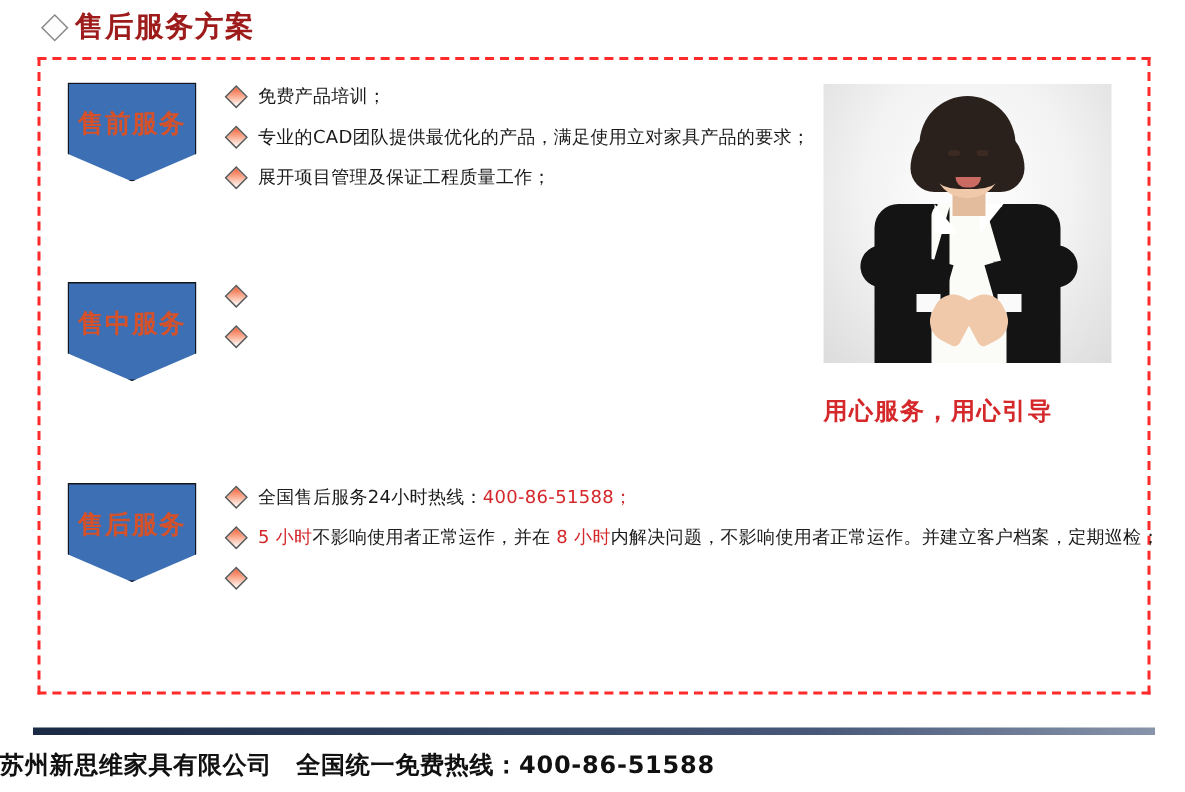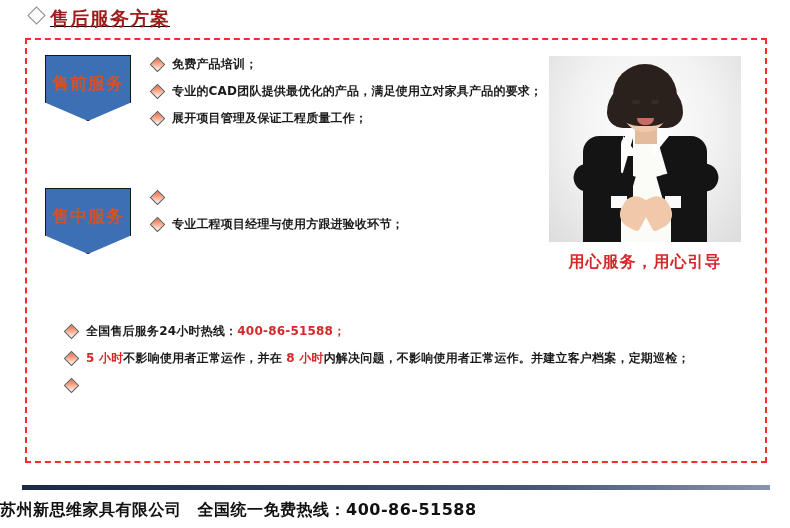--- a/index.html
+++ b/index.html
@@ -14,23 +14,22 @@
     position: relative;
     overflow: hidden;
   }
 
   
   #page-title-row {
     position: absolute;
     left: 30px;
     top: 9px;
     display: flex;
-    align-items: flex-start;
+    align-items: center;
     gap: 7px;
-    text-decoration: underline;
   }
   .title-diamond {
     width: 13px;
     height: 13px;
     transform: rotate(45deg);
     border: 1.5px solid #8a8a8a;
     background: #fdfdfd;
     box-sizing: border-box;
   }
   #page-title-text {
@@ -109,21 +108,21 @@
     height: 11px;
     margin-top: 2px;
     margin-right: 9px;
     transform: rotate(45deg);
     background: linear-gradient(135deg, #f4633a 0%, #fbb79f 55%, #ffffff 100%);
     border: 1.2px solid #5a5a5a;
     box-sizing: border-box;
   }
   .bullet-text {
     font-size: 12px;
-    font-weight: bold;
+    font-weight: normal;
     color: #1a1a1a;
     line-height: 15px;
     white-space: nowrap;
     letter-spacing: 0.2px;
   }
   .bullet-text .hl { color: #d4282b; }
 
   
   #photo-panel {
     position: absolute;
@@ -271,23 +270,23 @@
     top: 140px;
     width: 26px; height: 32px;
     background: #f0c9ab;
   }
   .ph-hand-l { left: 72px; border-radius: 13px 4px 4px 14px; transform: rotate(28deg); }
   .ph-hand-r { left: 96px; border-radius: 4px 13px 14px 4px; transform: rotate(-28deg); }
 
   #photo-caption {
     position: absolute;
     left: 549px;
-    top: 252px;
+    top: 264px;
     width: 192px;
-    text-align: center;
+    text-align: left;
     font-size: 16px;
     font-weight: bold;
     color: #d4282b;
     letter-spacing: 1px;
   }
 
   
   #footer-bar {
     position: absolute;
     left: 22px;
@@ -344,26 +343,29 @@
   <div class="banner">
     <div class="banner-shape"></div>
     <div class="banner-label">售中服务</div>
   </div>
   <div class="bullets">
     <div class="bullet-row">
       <span class="bullet-diamond"></span>
     </div>
     <div class="bullet-row">
       <span class="bullet-diamond"></span>
-      <span class="bullet-text">专业工程项目经理与使用方跟进验收环节；</span>
     </div>
   </div>
 </div>
 
 <div class="section" id="section-aftersale">
+  <div class="banner">
+    <div class="banner-shape"></div>
+    <div class="banner-label">售后服务</div>
+  </div>
   <div class="bullets">
     <div class="bullet-row">
       <span class="bullet-diamond"></span>
       <span class="bullet-text"><span>全国售后服务24小时热线：</span><span class="hl">400-86-51588；</span></span>
     </div>
     <div class="bullet-row">
       <span class="bullet-diamond"></span>
       <span class="bullet-text"><span class="hl">5 小时</span><span>不影响使用者正常运作，并在 </span><span class="hl">8 小时</span><span>内解决问题，不影响使用者正常运作。并建立客户档案，定期巡检；</span></span>
     </div>
     <div class="bullet-row">

